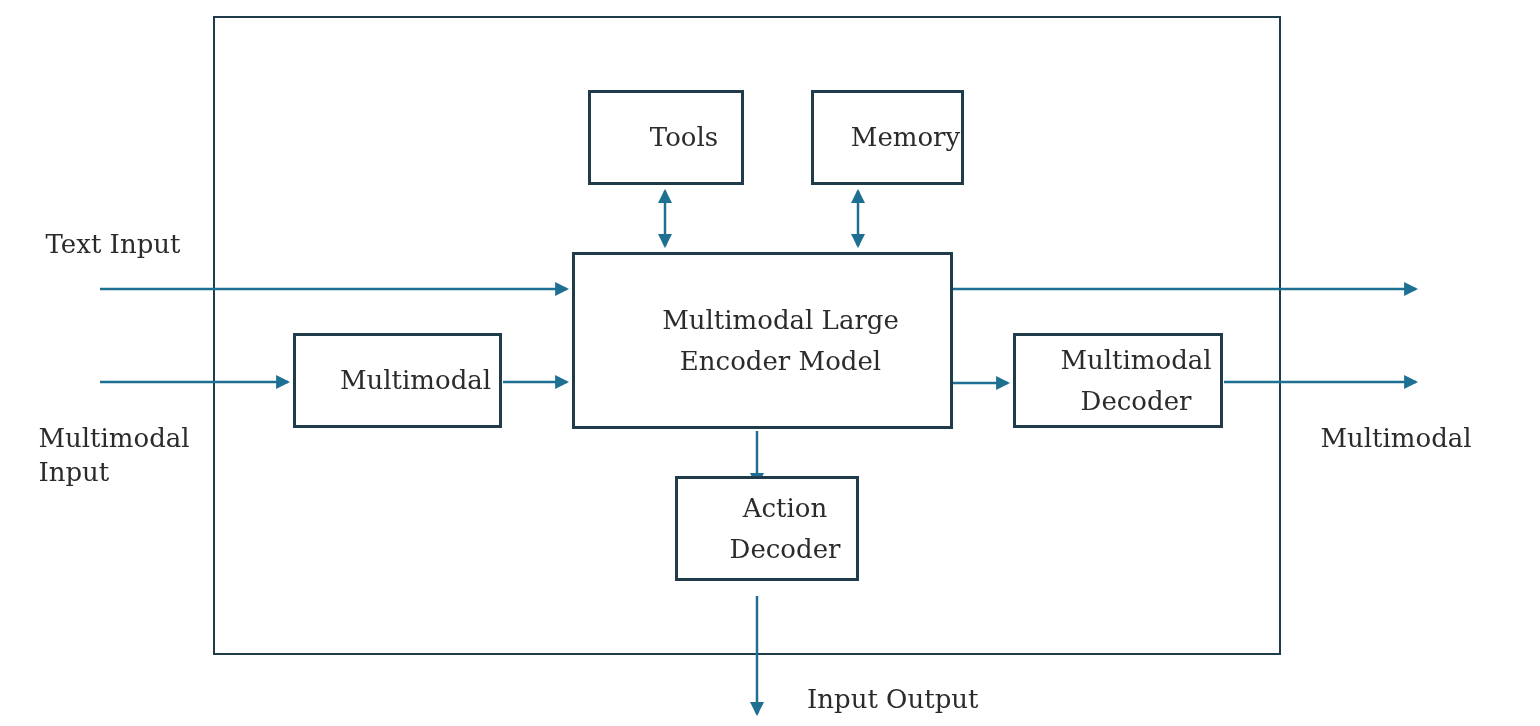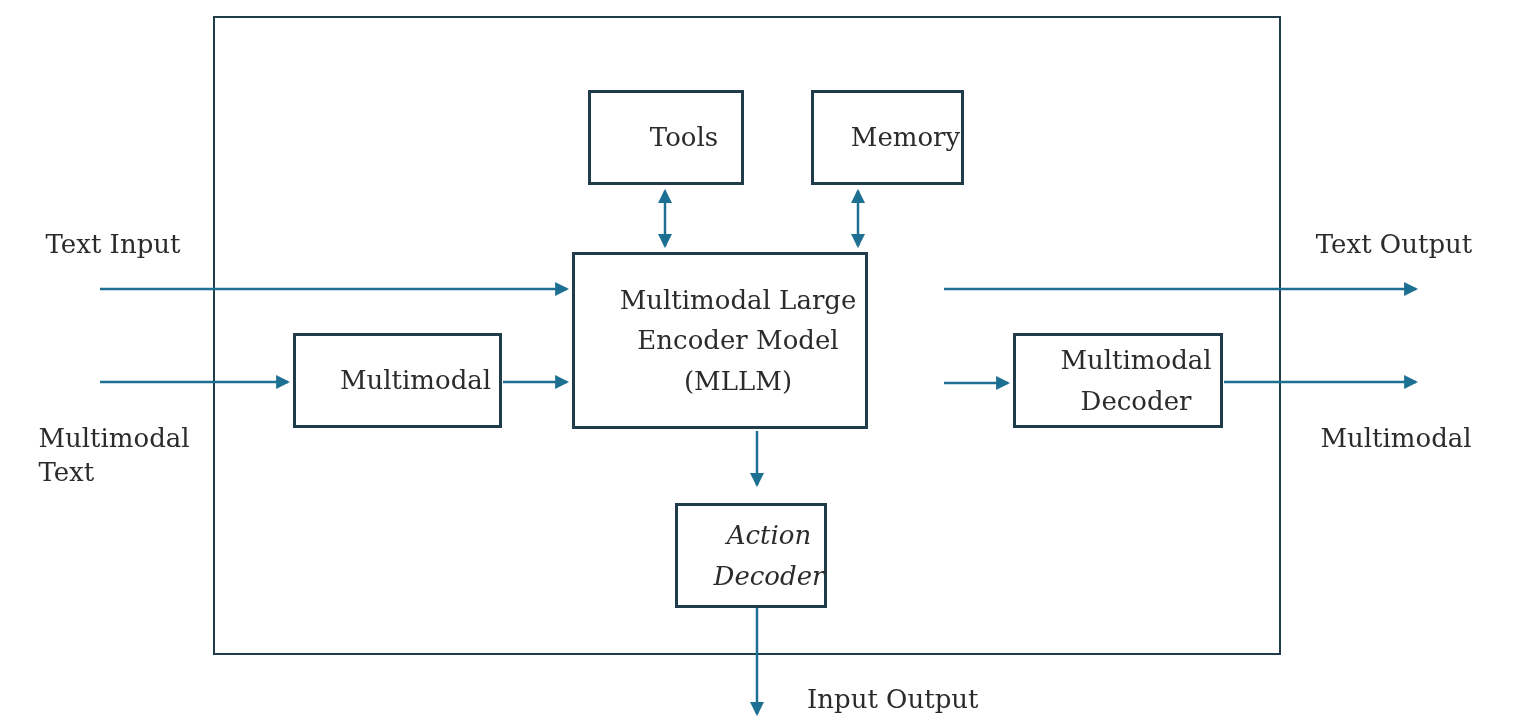--- a/index.html
+++ b/index.html
@@ -85,60 +85,56 @@
       <span class="ln">Tools</span>
     </div>
   </div>
 
   <div class="box" style="left:781px; top:90px; width:153px; height:95px;margin-left:30px;">
     <div class="box-label">
       <span class="ln">Memory</span>
     </div>
   </div>
 
-  <div class="box" style="left:572px; top:252px; width:296px; height:177px;">
+  <div class="box" style="left:572px; top:252px; width:381px; height:177px;">
     <div class="box-label">
       <span class="ln">Multimodal Large</span>
       <span class="ln">Encoder Model</span>
-      <span class="ln">(MLLM)</span>
     </div>
   </div>
 
   <div class="box" style="left:293px; top:333px; width:209px; height:95px;">
     <div class="box-label">
       <span class="ln">Multimodal</span>
     </div>
   </div>
 
   <div class="box" style="left:1013px; top:333px; width:210px; height:95px;">
     <div class="box-label">
       <span class="ln">Multimodal</span>
       <span class="ln">Decoder</span>
     </div>
   </div>
 
-  <div class="box" style="left:675px; top:503px; width:152px; height:105px;font-style:italic;">
+  <div class="box" style="left:675px; top:476px; width:184px; height:105px;">
     <div class="box-label">
       <span class="ln">Action</span>
       <span class="ln">Decoder</span>
     </div>
   </div>
 
   <div class="edge-label center-x" style="left:113px; top:228px;">
     <span class="ln">Text Input</span>
   </div>
 
   <div class="edge-label center-x" style="left:114px; top:422px;">
     <span class="ln">Multimodal</span>
-    <span class="ln">Text</span>
+    <span class="ln">Input</span>
   </div>
 
-  <div class="edge-label center-x" style="left:1394px; top:228px;">
-    <span class="ln">Text Output</span>
-  </div>
 
   <div class="edge-label center-x" style="left:1396px; top:422px;">
     <span class="ln">Multimodal</span>
   </div>
 
   <div class="edge-label" style="left:807px; top:683px;">
     <span class="ln">Input Output</span>
   </div>
 
 </div>

